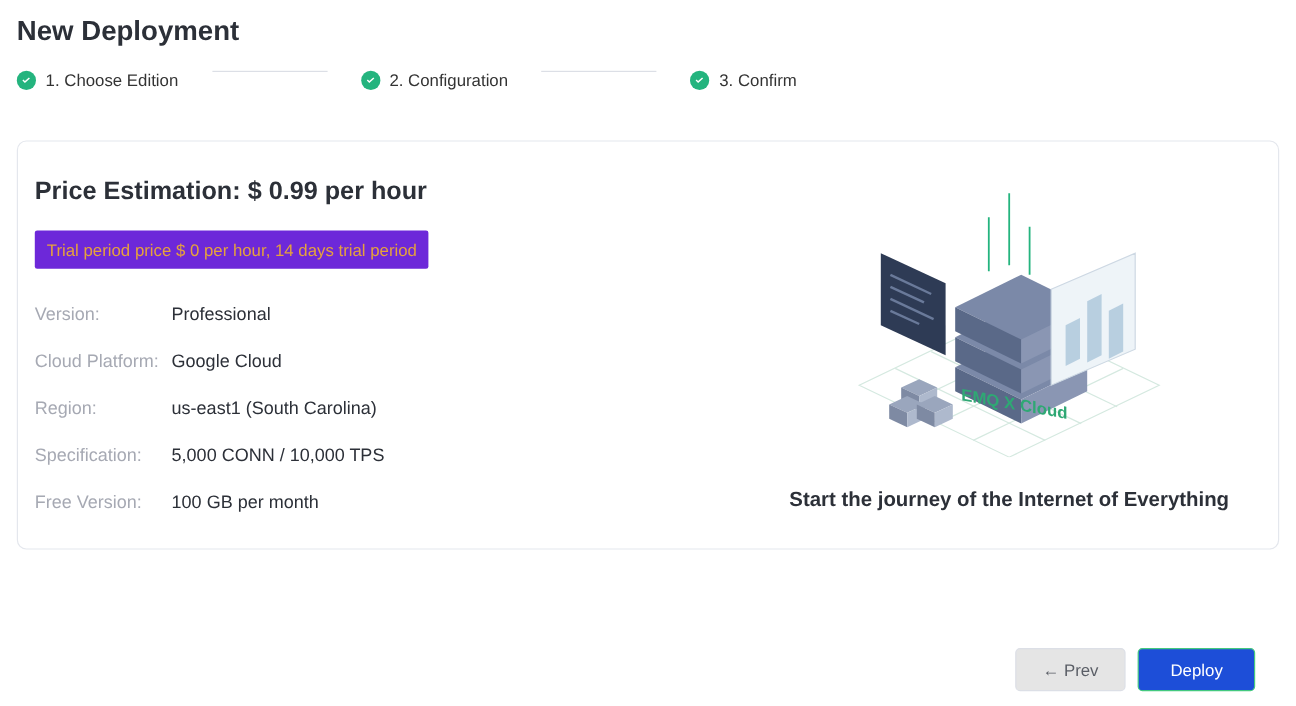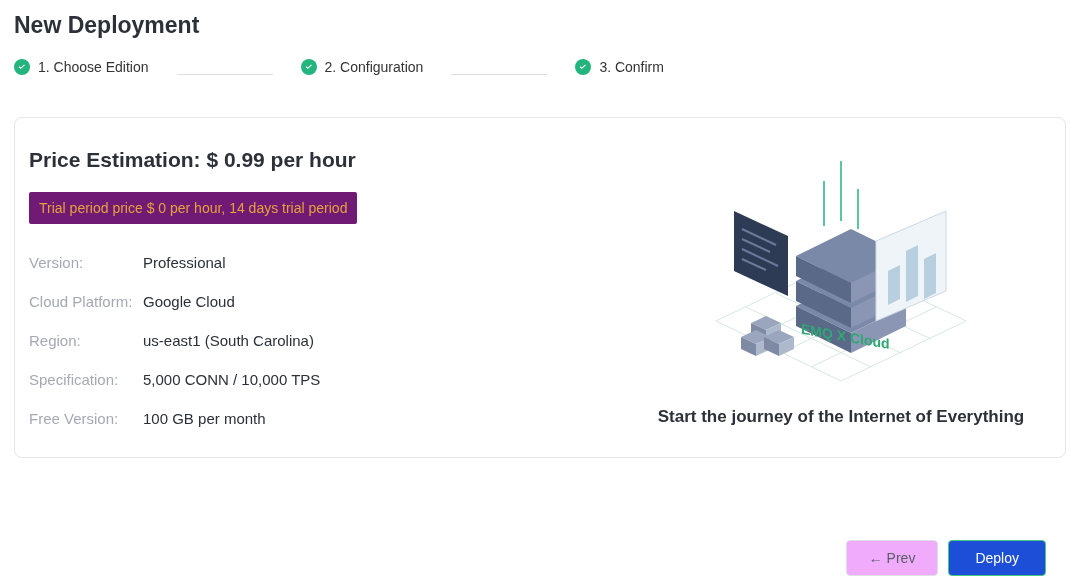--- a/index.html
+++ b/index.html
@@ -13,21 +13,21 @@
       position: relative;
     }
     .page-title {
       font-size: 23px;
       font-weight: 700;
       color: #2c3038;
       margin-bottom: 20px;
     }
     .steps {
       display: flex;
-      align-items: flex-end;
+      align-items: flex-start;
       gap: 28px;
       margin-bottom: 42px;
     }
     .step {
       display: flex;
       align-items: center;
       gap: 8px;
     }
     .step-icon {
       width: 16px;
@@ -66,21 +66,21 @@
       gap: 8px;
     }
     .price-title {
       font-size: 21px;
       font-weight: 700;
       color: #2c3038;
       margin-bottom: 20px;
     }
     .trial-badge {
       display: inline-block;
-      background: #701a75;
+      background: #6d28d9;
       color: #e6a23c;
       font-size: 14px;
       padding: 8px 10px;
       border-radius: 2px;
       margin-bottom: 30px;
     }
     .spec-row {
       display: flex;
       align-items: flex-end;
       margin-bottom: 22px;
@@ -120,21 +120,21 @@
       height: 36px;
       padding: 0 22px;
       font-size: 14px;
       border-radius: 4px;
       cursor: pointer;
       display: inline-flex;
       align-items: center;
       justify-content: center;
     }
     .btn-secondary {
-      background: #f0abfc;
+      background: #e5e5e5;
       border: 1px solid #dcdfe6;
       color: #5a5e66;
     }
     .btn-primary {
       background: #1d4ed8;
       border: 1px solid #44c97f;
       color: #fff;
       padding: 0 26px;
       text-align: right;
     }

